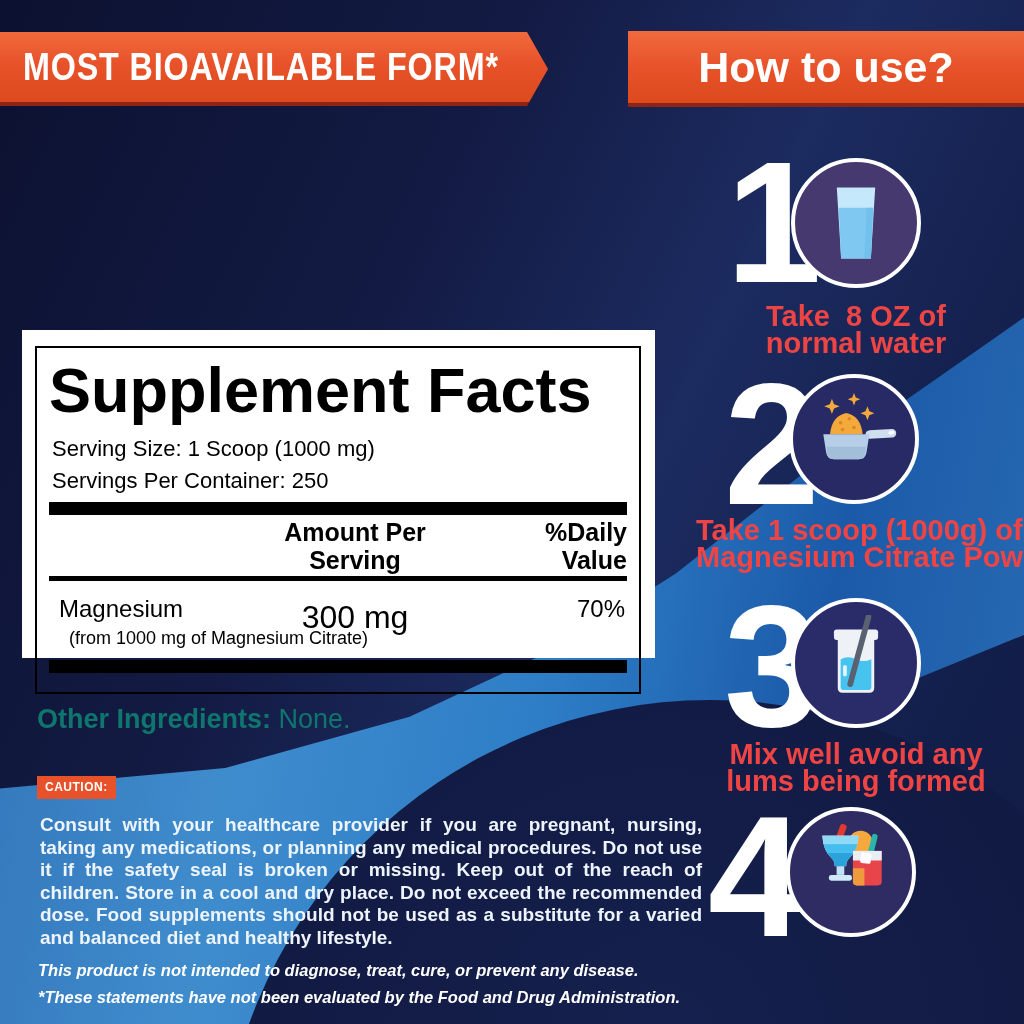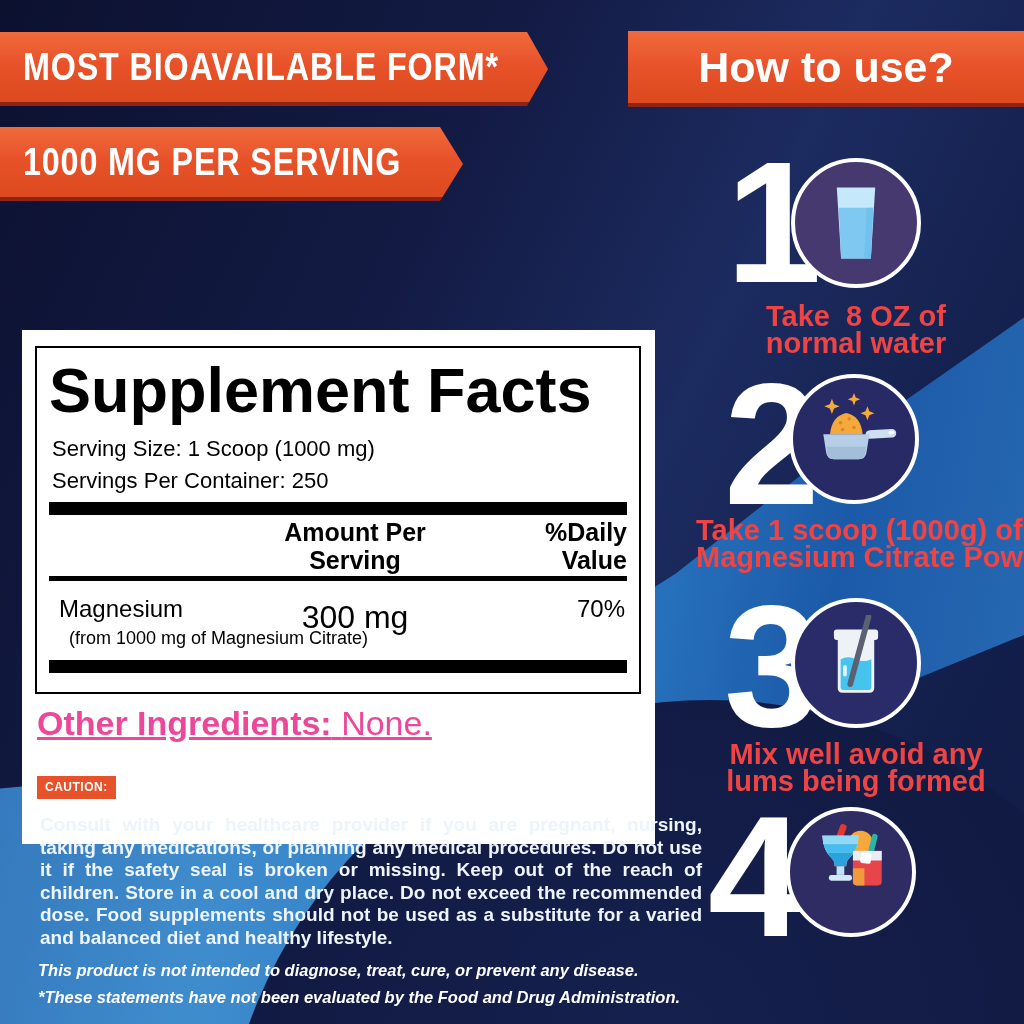--- a/index.html
+++ b/index.html
@@ -23,37 +23,37 @@
     clip-path:polygon(0 0,calc(100% - 21px) 0,100% 50%,calc(100% - 21px) 100%,0 100%);}
   .ribbon-2{top:127px;width:463px;height:70px;
     clip-path:polygon(0 0,calc(100% - 23px) 0,100% 50%,calc(100% - 23px) 100%,0 100%);}
   .ribbon-label{display:inline-block;transform:scaleX(0.85);transform-origin:left center;
     font-size:38px;font-weight:bold;color:#fff;letter-spacing:1px;padding-left:27px;white-space:nowrap;}
   .howto-banner{position:absolute;left:628px;top:31px;width:396px;height:72px;
     background:linear-gradient(180deg,#f06a3c 0%,#e8522a 50%,#dc4a1e 100%);
     border-bottom:4px solid #8e2415;display:flex;align-items:center;justify-content:center;}
   .howto-title{font-size:43px;font-weight:bold;color:#fff;}
   
-  .panel{position:absolute;left:22px;top:330px;width:633px;height:514px;background:#fff;}
+  .panel{position:absolute;left:22px;top:330px;width:633px;height:328px;background:#fff;}
   .facts-box{position:absolute;left:13px;top:16px;right:14px;height:344px;border:2px solid #000;}
   .facts-box *{color:#000;}
   .sf-title{position:absolute;left:12px;top:6px;font-size:63px;font-weight:bold;letter-spacing:0;white-space:nowrap;}
   .sf-serving1{position:absolute;left:15px;top:88px;font-size:22px;}
   .sf-serving2{position:absolute;left:15px;top:120px;font-size:22px;}
   .bar{position:absolute;left:12px;right:12px;background:#000;}
   .bar-1{top:154px;height:13px;}
   .bar-2{top:228px;height:5px;}
   .bar-3{top:312px;height:13px;}
   .hdr-amount{position:absolute;left:228px;width:180px;top:170px;text-align:center;font-size:25px;font-weight:bold;line-height:28px;}
   .hdr-dv{position:absolute;right:12px;width:115px;top:170px;text-align:right;font-size:25px;font-weight:bold;line-height:28px;}
   .row-name{position:absolute;left:22px;top:247px;font-size:24px;}
   .row-amount{position:absolute;left:228px;width:180px;top:251px;text-align:center;font-size:32px;}
   .row-dv{position:absolute;right:14px;width:110px;top:247px;text-align:right;font-size:24px;}
   .row-note{position:absolute;left:32px;top:280px;font-size:18px;}
-  .other-ing{position:absolute;left:15px;top:374px;font-size:34px;color:#ec4899;text-decoration:underline;}
+  .other-ing{position:absolute;left:15px;top:374px;font-size:27px;color:#0f766e;}
   .other-ing .lbl{font-weight:bold;}
   
   .caution-badge{position:absolute;left:37px;top:776px;background:#e8522a;color:#fff;
     font-weight:bold;font-size:12px;padding:4px 8px 5px 8px;letter-spacing:0.5px;}
   .caution-text{position:absolute;left:40px;top:814px;width:662px;color:#eef4fb;
     font-size:19px;line-height:22.6px;font-weight:600;text-align:justify;}
   .disclaimer{position:absolute;left:38px;top:957px;width:680px;color:#fff;
     font-size:16.5px;line-height:26.5px;font-weight:bold;font-style:italic;}
   
   .step-number{position:absolute;font-size:172px;line-height:1;font-weight:bold;color:#fff;z-index:1;}
@@ -77,23 +77,20 @@
 <body>
 
 <div class="canvas">
 
   <div class="bg-base"></div>
   <div class="bg-band"></div>
   <div class="bg-blob"></div>
 
   <div class="ribbon ribbon-1">
     <span class="ribbon-label">MOST BIOAVAILABLE FORM*</span>
-  </div>
-  <div class="ribbon ribbon-2">
-    <span class="ribbon-label">1000 MG PER SERVING</span>
   </div>
 
   <div class="howto-banner">
     <span class="howto-title">How to use?</span>
   </div>
 
   <div class="panel">
     <div class="facts-box">
       <div class="sf-title">Supplement Facts</div>
       <div class="sf-serving1">Serving Size: 1 Scoop (1000 mg)</div>

